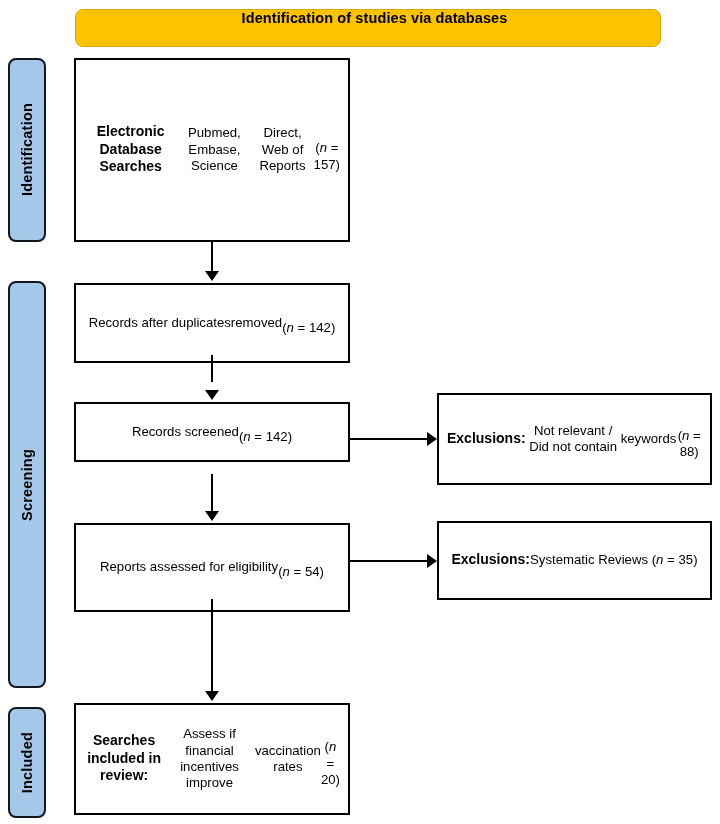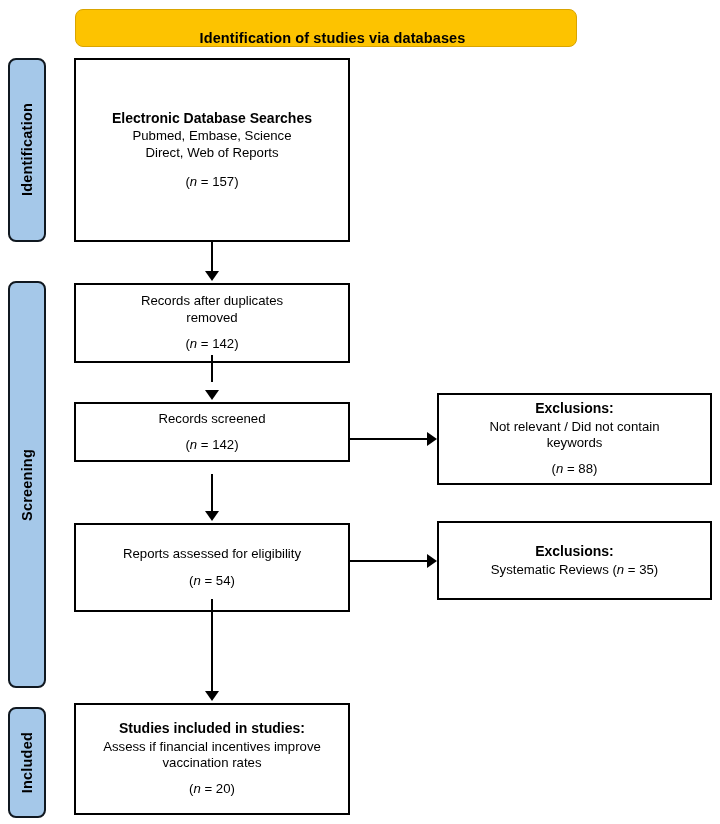--- a/index.html
+++ b/index.html
@@ -18,28 +18,28 @@
     height: 824px;
     background: #ffffff;
     overflow: hidden;
   }
 
   
   .banner {
     position: absolute;
     left: 75px;
     top: 9px;
-    width: 502px;
+    width: 586px;
     height: 38px;
     background: #fdc300;
     border: 1px solid #d9a400;
     border-radius: 8px;
     box-sizing: border-box;
     display: flex;
-    align-items: flex-end;
+    align-items: flex-start;
     justify-content: center;
     font-size: 14.5px;
     font-weight: bold;
     letter-spacing: 0.1px;
     color: #000;
     padding-left: 13px;
   }
 
   
   .stage {
@@ -67,21 +67,21 @@
   .stage-screening     { top: 281px; height: 407px; }
   .stage-included      { top: 707px; height: 111px; }
 
   
   .box {
     position: absolute;
     background: #ffffff;
     border: 2px solid #000000;
     box-sizing: border-box;
     display: flex;
-    flex-direction: column;
+    flex-direction: row;
     align-items: center;
     justify-content: center;
     text-align: center;
     padding: 4px 8px;
     font-size: 13.2px;
     line-height: 1.24;
     color: #000;
   }
   .box .ttl {
     font-weight: bold;
@@ -186,21 +186,21 @@
     <div class="ln">Records screened</div>
     <div class="ln nline-tight"><span>(</span><i>n</i><span> = 142)</span></div>
   </div>
 
   <div class="box box-eligibility">
     <div class="ln">Reports assessed for eligibility</div>
     <div class="ln nline-tight"><span>(</span><i>n</i><span> = 54)</span></div>
   </div>
 
   <div class="box box-included">
-    <div class="ttl">Studies included in studies:</div>
+    <div class="ttl">Searches included in review:</div>
     <div class="ln">Assess if financial incentives improve</div>
     <div class="ln">vaccination rates</div>
     <div class="ln nline-tight"><span>(</span><i>n</i><span> = 20)</span></div>
   </div>
 
   <div class="box box-excl-1">
     <div class="ttl">Exclusions:</div>
     <div class="ln">Not relevant / Did not contain</div>
     <div class="ln">keywords</div>
     <div class="ln nline-tight"><span>(</span><i>n</i><span> = 88)</span></div>

